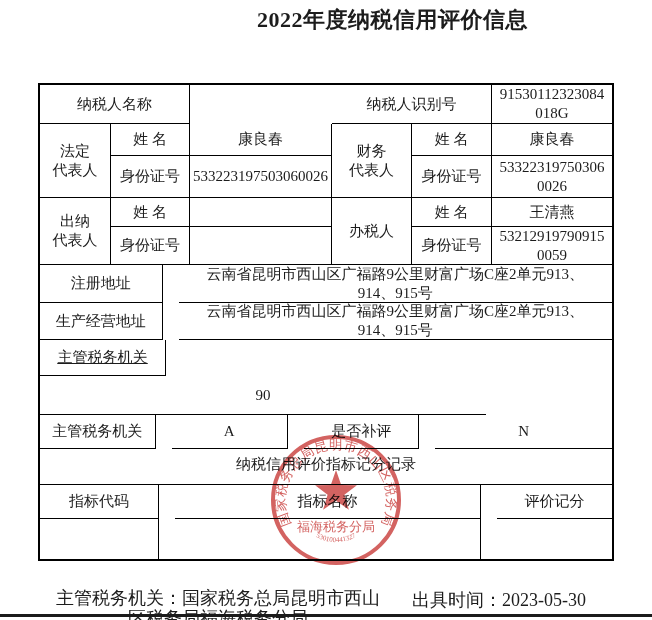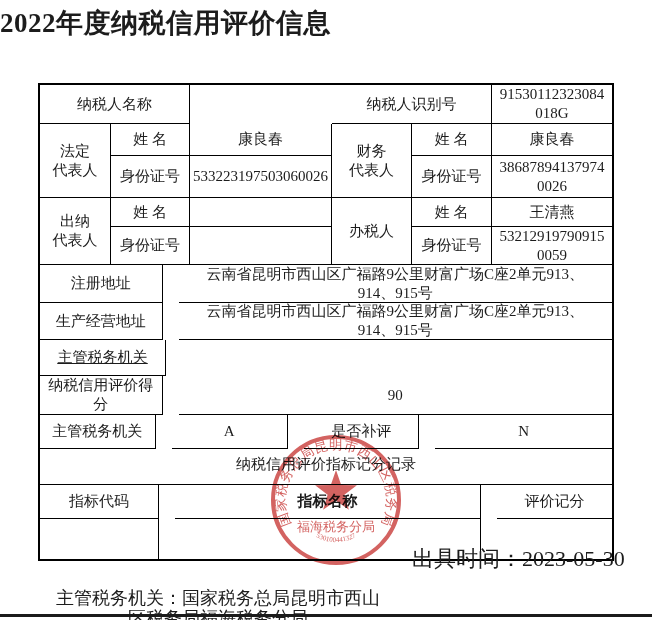--- a/index.html
+++ b/index.html
@@ -2,22 +2,22 @@
 <html><head>
 <meta charset="utf-8">
 <style>
   html,body { margin:0; padding:0; }
   body {
     width:652px; height:620px; background:#ffffff; position:relative;
     font-family:"Liberation Serif","DejaVu Serif",serif; color:#1c1c1c;
     overflow:hidden;
   }
   .title {
-    position:absolute; top:5px; left:0; width:528px; text-align:left;
-    font-size:27px; font-weight:bold; letter-spacing:0.5px;
+    position:absolute; top:5px; left:0; width:528px; text-align:right;
+    font-size:22px; font-weight:bold; letter-spacing:0.5px;
   }
   .tbl {
     position:absolute; left:38px; top:83px; width:576px;
     border:2px solid #000; box-sizing:border-box; background:#fff;
   }
   .cell {
     box-sizing:border-box; border-right:1px solid #000; border-bottom:1px solid #000;
     display:flex; align-items:center; justify-content:center; text-align:center;
     font-size:15px; line-height:1.25; padding:1px 2px; white-space:pre-line;
     overflow:hidden; word-break:break-all;
@@ -26,34 +26,34 @@
   .no-b { border-bottom:none; }
   .secA {
     display:grid;
     grid-template-columns:71px 79px 142px 80px 80px 120px;
     grid-template-rows:39px 32px 42px 29px 38px;
   }
   .row { display:flex;gap:16px; }
   .secB .lblc { width:126px; } .secB .valc { width:446px; }
   .rowC > .c1 { width:126px; } .rowC > .c2 { width:127px; }
   .rowC > .c3 { width:126px; } .rowC > .c4 { width:193px; }
-  .rowE > .e1 { width:126px; } .rowE > .e2 { width:324px;font-weight:bold; } .rowE > .e3 { width:122px; }
+  .rowE > .e1 { width:126px; } .rowE > .e2 { width:324px; } .rowE > .e3 { width:122px; }
   .hB1 { height:38px; } .hB2 { height:37px; } .hB3 { height:36px;text-decoration:underline; } .hB4 { height:39px; }
   .hC { height:34px; } .hD { height:36px; } .hE1 { height:34px; } .hE2 { height:40px; }
   .fullcell { width:572px;font-family:Liberation Mono, monospace; }
   .stamp {
     position:absolute; left:266px; top:430px;
     opacity:0.85; mix-blend-mode:multiply; pointer-events:none;
   }
   .footer-left {
     position:absolute; left:38px; top:564px; width:360px;
     font-size:18px; line-height:20px; text-align:center; white-space:pre-line;margin-top:24px;
   }
   .footer-right {
-    position:absolute; left:412px; top:544px; font-size:22px;
+    position:absolute; left:412px; top:588px; font-size:18px;
   }
   .bottom-rule {
     position:absolute; left:0; top:614px; width:652px; height:3px; background:#1b1b1b;
   }
 </style>
 </head>
 <body>
 
 <div class="title">2022年度纳税信用评价信息</div>
 
@@ -70,21 +70,21 @@
     <div class="cell" style="grid-area:2/2/3/3">姓 名</div>
     <div class="cell" style="grid-area:2/3/3/4">康良春</div>
     <div class="cell" style="grid-area:2/4/4/5">财务
 代表人</div>
     <div class="cell" style="grid-area:2/5/3/6">姓 名</div>
     <div class="cell no-r" style="grid-area:2/6/3/7">康良春</div>
 
     <div class="cell" style="grid-area:3/2/4/3">身份证号</div>
     <div class="cell" style="grid-area:3/3/4/4">533223197503060026</div>
     <div class="cell" style="grid-area:3/5/4/6">身份证号</div>
-    <div class="cell no-r" style="grid-area:3/6/4/7">38687894137974
+    <div class="cell no-r" style="grid-area:3/6/4/7">53322319750306
 0026</div>
 
     <div class="cell" style="grid-area:4/1/6/2">出纳
 代表人</div>
     <div class="cell" style="grid-area:4/2/5/3">姓 名</div>
     <div class="cell" style="grid-area:4/3/5/4"></div>
     <div class="cell" style="grid-area:4/4/6/5">办税人</div>
     <div class="cell" style="grid-area:4/5/5/6">姓 名</div>
     <div class="cell no-r" style="grid-area:4/6/5/7">王清燕</div>
 
@@ -103,21 +103,20 @@
     </div>
     <div class="row hB2">
       <div class="cell lblc hB2">生产经营地址</div>
       <div class="cell valc no-r hB2">云南省昆明市西山区广福路9公里财富广场C座2单元913、
 914、915号</div>
     </div>
     <div class="row hB3">
       <div class="cell lblc hB3">主管税务机关</div>
     </div>
     <div class="row hB4">
-      <div class="cell lblc hB4">纳税信用评价得分</div>
       <div class="cell valc no-r hB4">90</div>
     </div>
   </div>
 
   <div class="row rowC">
     <div class="cell c1 hC">主管税务机关</div>
     <div class="cell c2 hC">A</div>
     <div class="cell c3 hC">是否补评</div>
     <div class="cell c4 no-r hC">N</div>
   </div>

